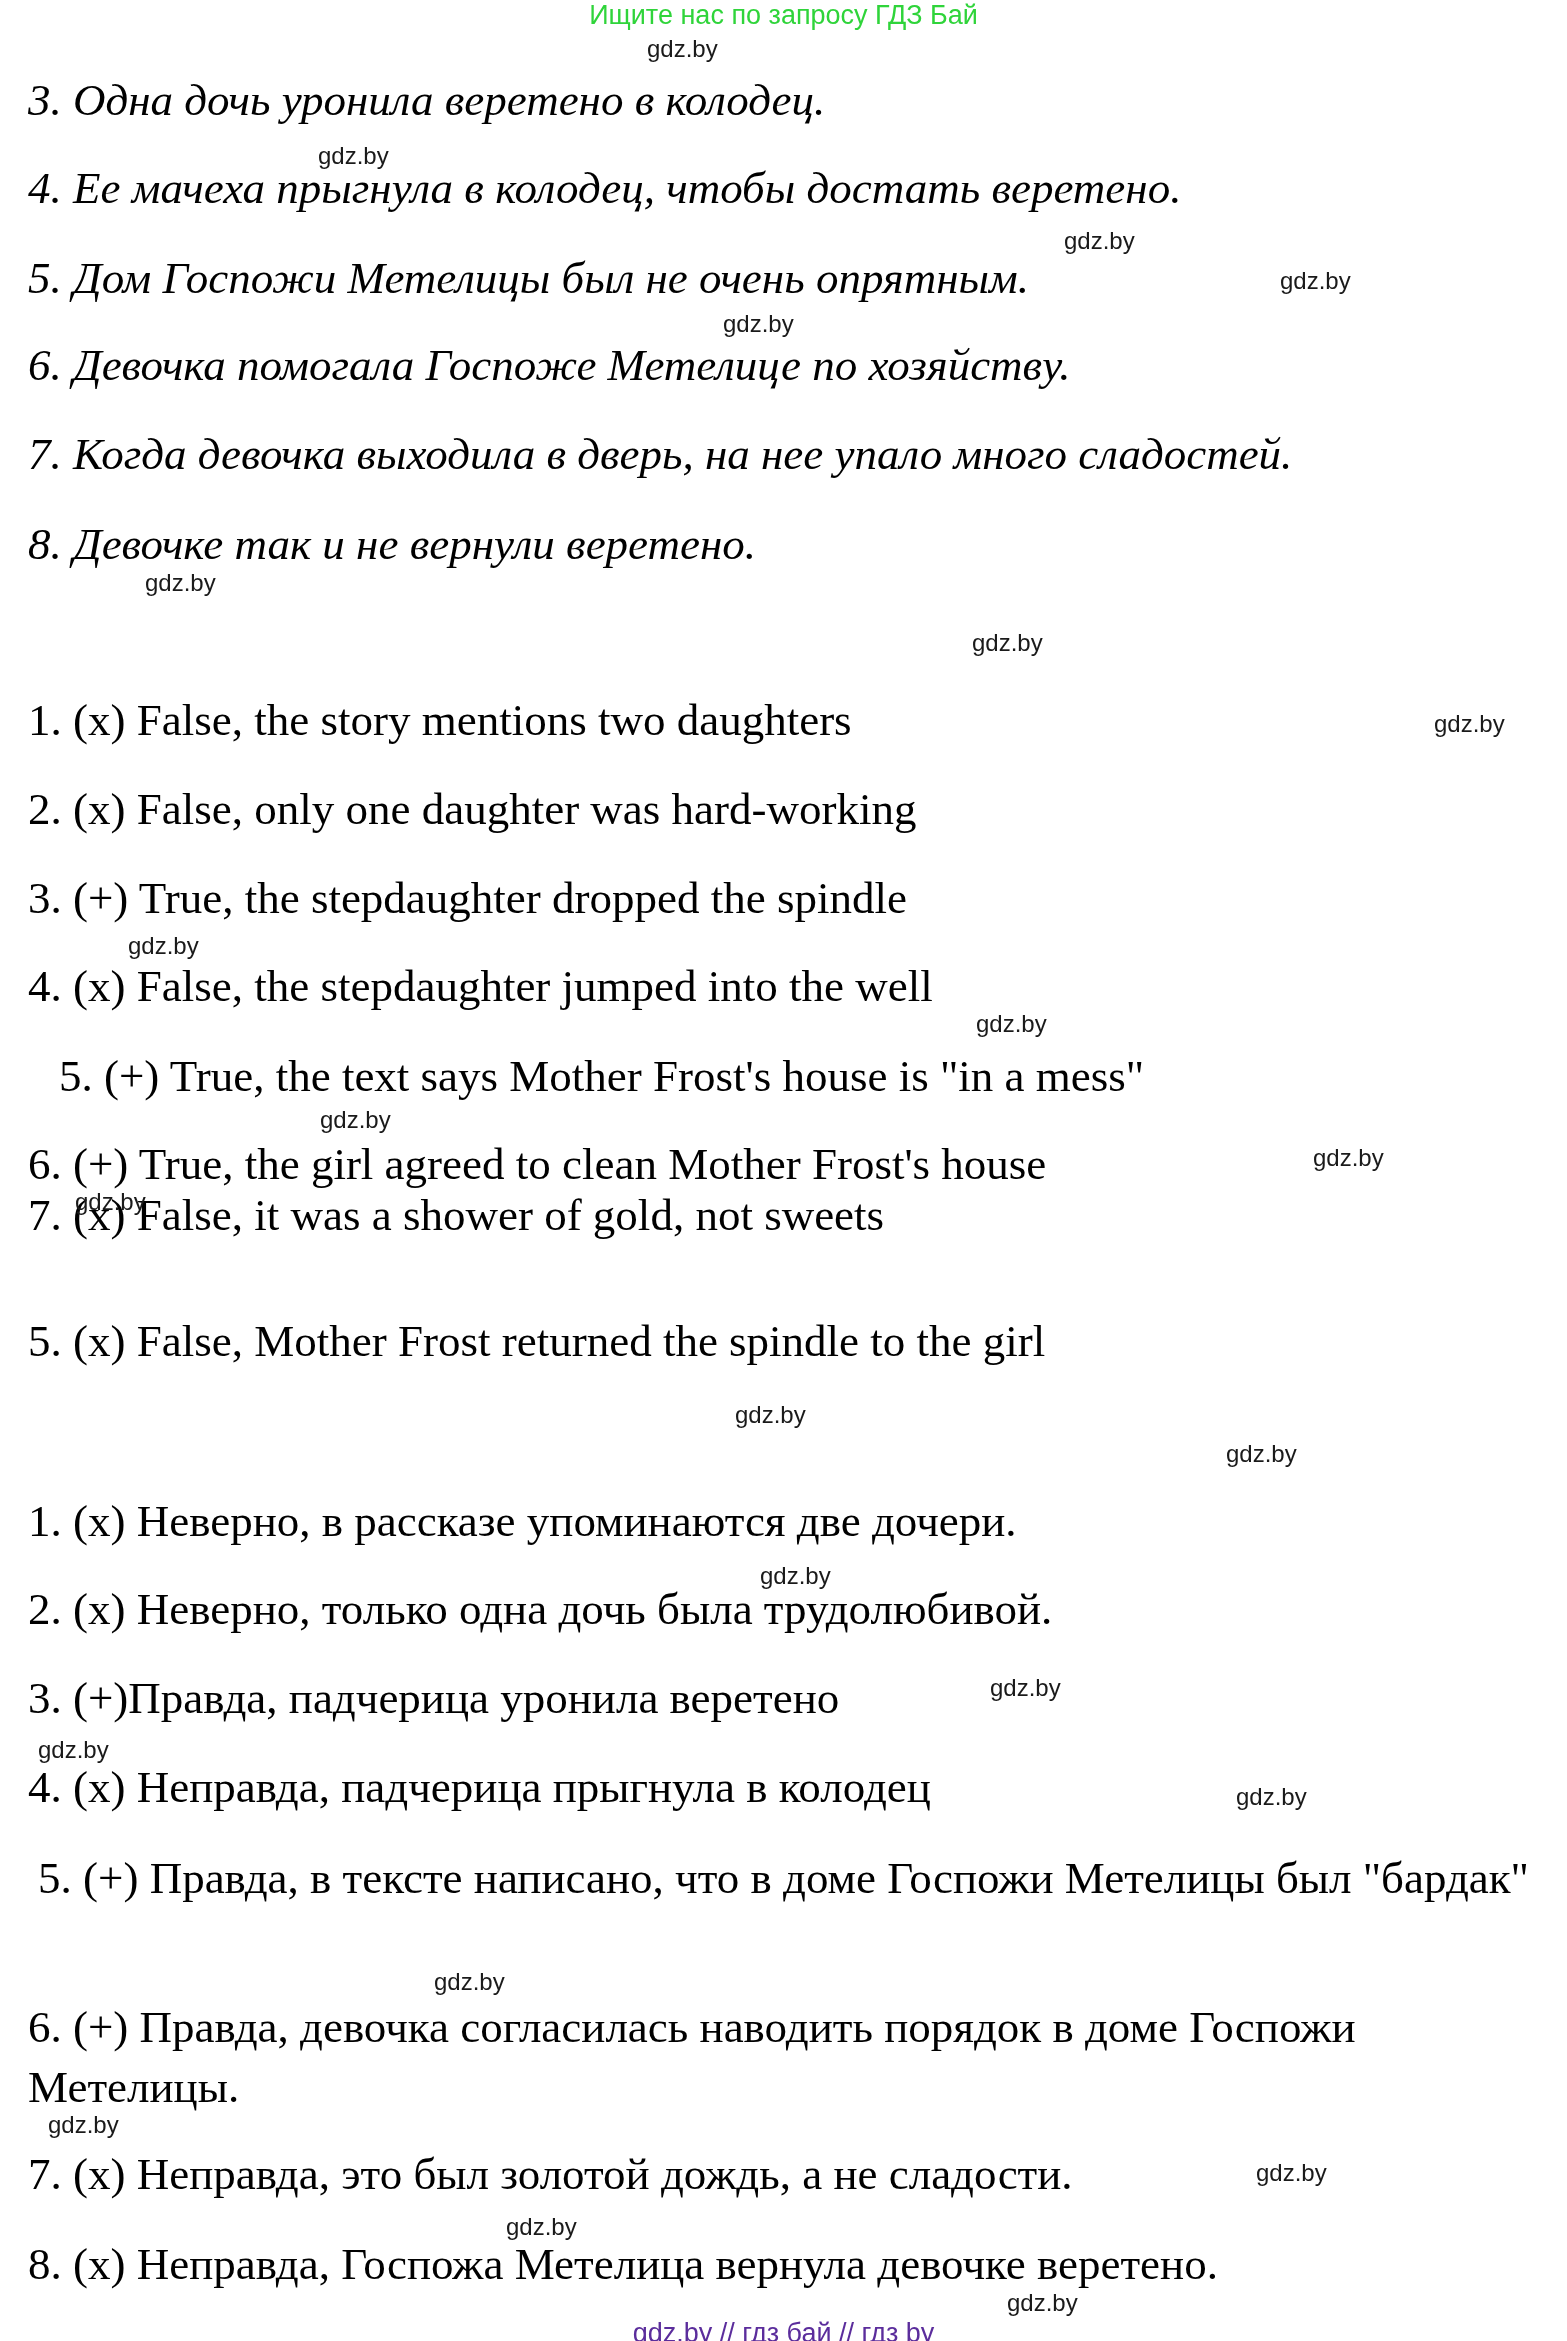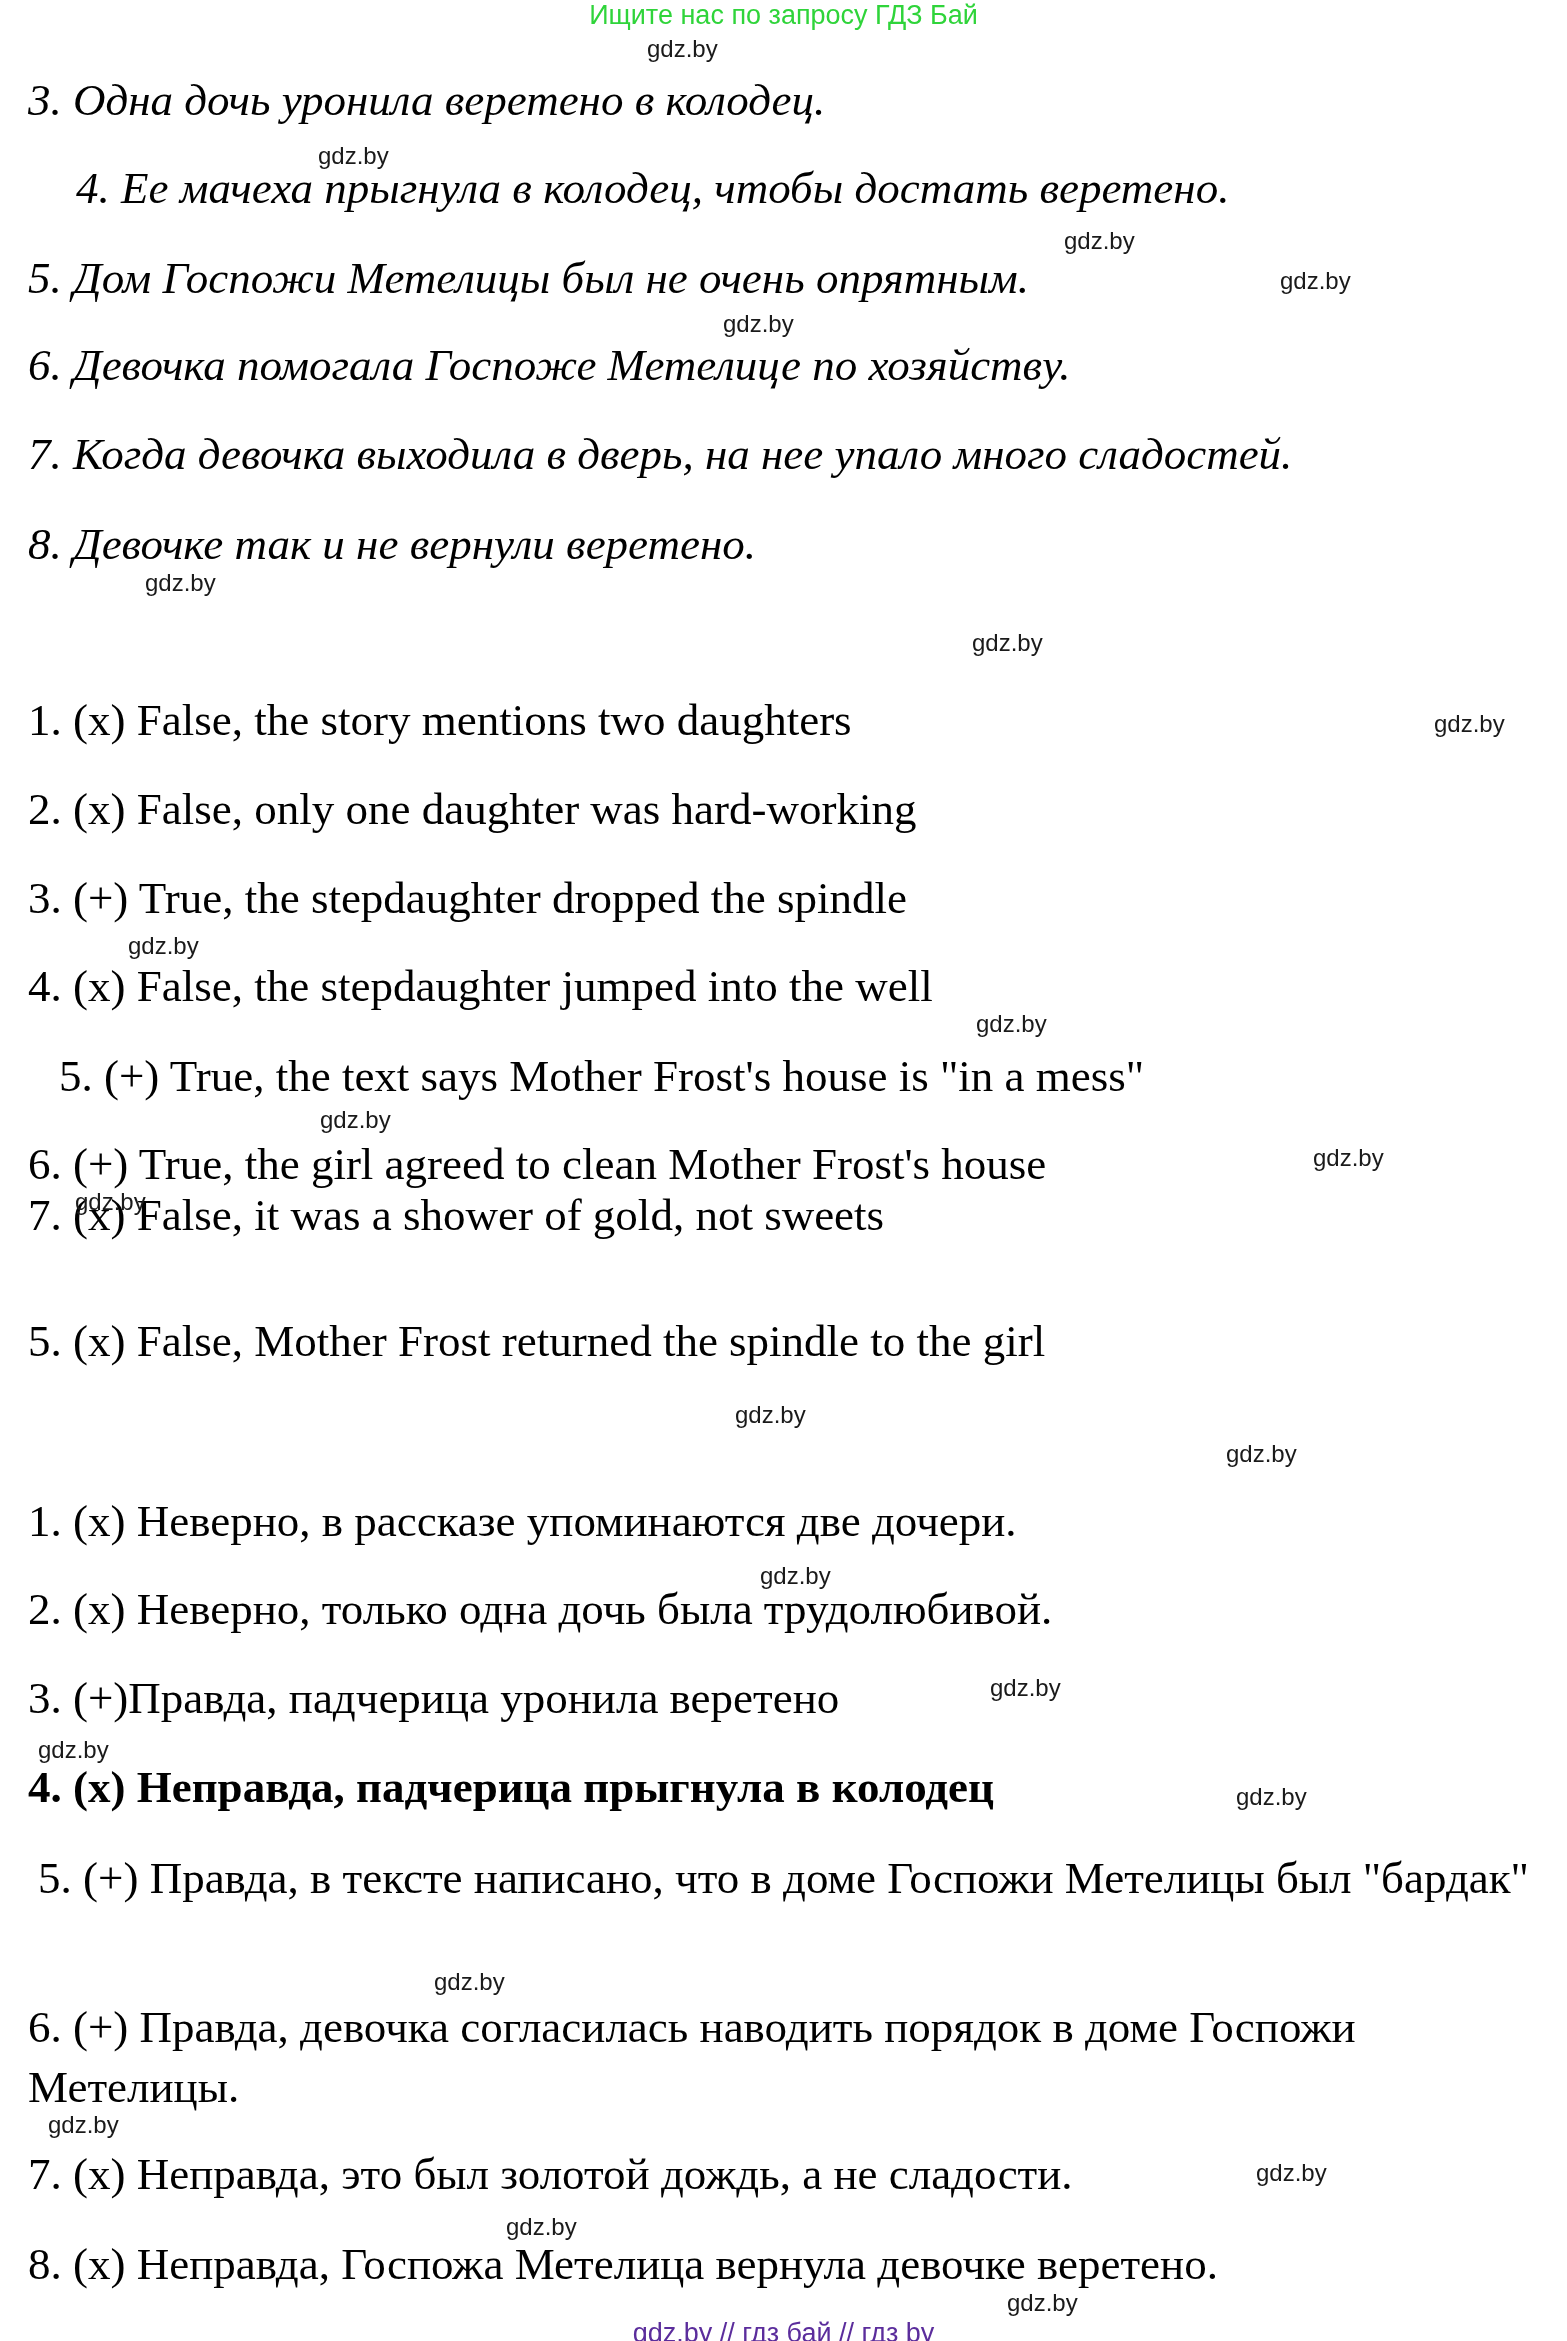--- a/index.html
+++ b/index.html
@@ -10,39 +10,39 @@
   .ital { font-style:italic; }
   .wrap { white-space:normal; width:1501px; line-height:60px; }
   .wm { position:absolute; font-family:"Liberation Sans", sans-serif; font-size:24px; color:#1a1a1a; line-height:27px; }
 </style>
 </head>
 <body>
 
 <div class="hdr" style="color:#2fd43a;">Ищите нас по запросу ГДЗ Бай</div>
 
 <div class="line ital" style="top:75px;">3. Одна дочь уронила веретено в колодец.</div>
-<div class="line ital" style="top:163px;margin-left:48px;">4. Ее мачеха прыгнула в колодец, чтобы достать веретено.</div>
+<div class="line ital" style="top:163px;">4. Ее мачеха прыгнула в колодец, чтобы достать веретено.</div>
 <div class="line ital" style="top:253px;">5. Дом Госпожи Метелицы был не очень опрятным.</div>
 <div class="line ital" style="top:340px;text-align:right;">6. Девочка помогала Госпоже Метелице по хозяйству.</div>
 <div class="line ital" style="top:429px;">7. Когда девочка выходила в дверь, на нее упало много сладостей.</div>
 <div class="line ital" style="top:519px;">8. Девочке так и не вернули веретено.</div>
 
 <div class="line" style="top:695px;">1. (x) False, the story mentions two daughters</div>
 <div class="line" style="top:784px;">2. (x) False, only one daughter was hard-working</div>
 <div class="line" style="top:873px;">3. (+) True, the stepdaughter dropped the spindle</div>
 <div class="line" style="top:961px;">4. (x) False, the stepdaughter jumped into the well</div>
 <div class="line" style="top:1051px;margin-left:31px;">5. (+) True, the text says Mother Frost's house is "in a mess"</div>
 <div class="line" style="top:1139px;">6. (+) True, the girl agreed to clean Mother Frost's house</div>
 <div class="line" style="top:1190px;text-align:center;">7. (x) False, it was a shower of gold, not sweets</div>
 <div class="line" style="top:1316px;">5. (x) False, Mother Frost returned the spindle to the girl</div>
 
 <div class="line" style="top:1496px;">1. (x) Неверно, в рассказе упоминаются две дочери.</div>
 <div class="line" style="top:1584px;">2. (x) Неверно, только одна дочь была трудолюбивой.</div>
 <div class="line" style="top:1673px;">3. (+)Правда, падчерица уронила веретено</div>
-<div class="line" style="top:1762px;font-weight:bold;">4. (x) Неправда, падчерица прыгнула в колодец</div>
+<div class="line" style="top:1762px;">4. (x) Неправда, падчерица прыгнула в колодец</div>
 <div class="line wrap" style="top:1848px;text-align:right;">5. (+) Правда, в тексте написано, что в доме Госпожи Метелицы был "бардак"</div>
 <div class="line wrap" style="top:1997px;">6. (+) Правда, девочка согласилась наводить порядок в доме Госпожи Метелицы.</div>
 <div class="line" style="top:2149px;">7. (x) Неправда, это был золотой дождь, а не сладости.</div>
 <div class="line" style="top:2239px;">8. (x) Неправда, Госпожа Метелица вернула девочке веретено.</div>
 
 <div class="wm" style="left:647px; top:35px;">gdz.by</div>
 <div class="wm" style="left:318px; top:142px;">gdz.by</div>
 <div class="wm" style="left:1064px; top:227px;">gdz.by</div>
 <div class="wm" style="left:1280px; top:267px;">gdz.by</div>
 <div class="wm" style="left:723px; top:310px;">gdz.by</div>

